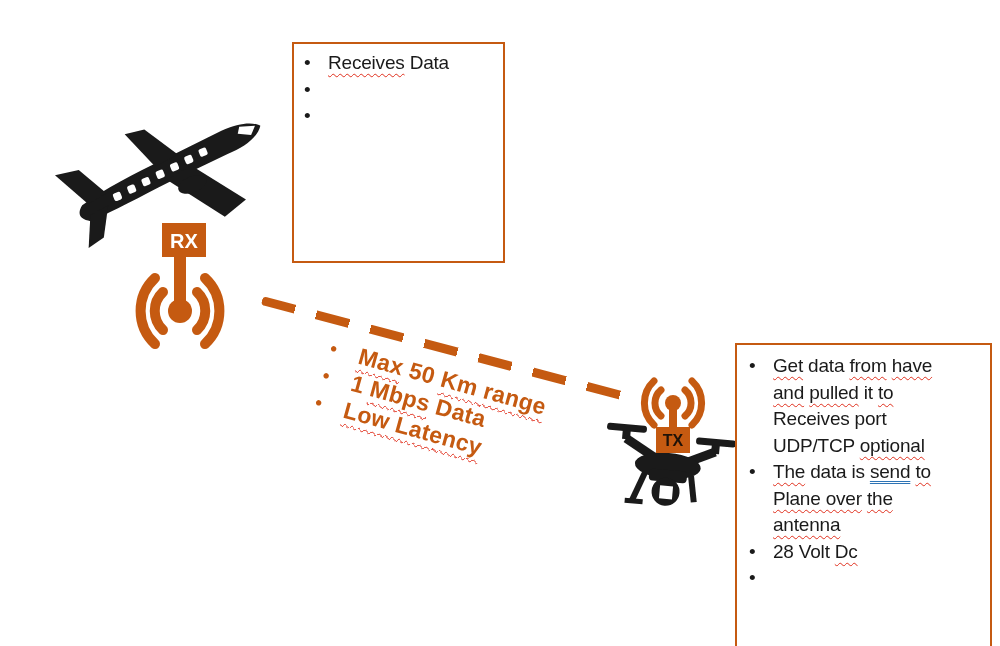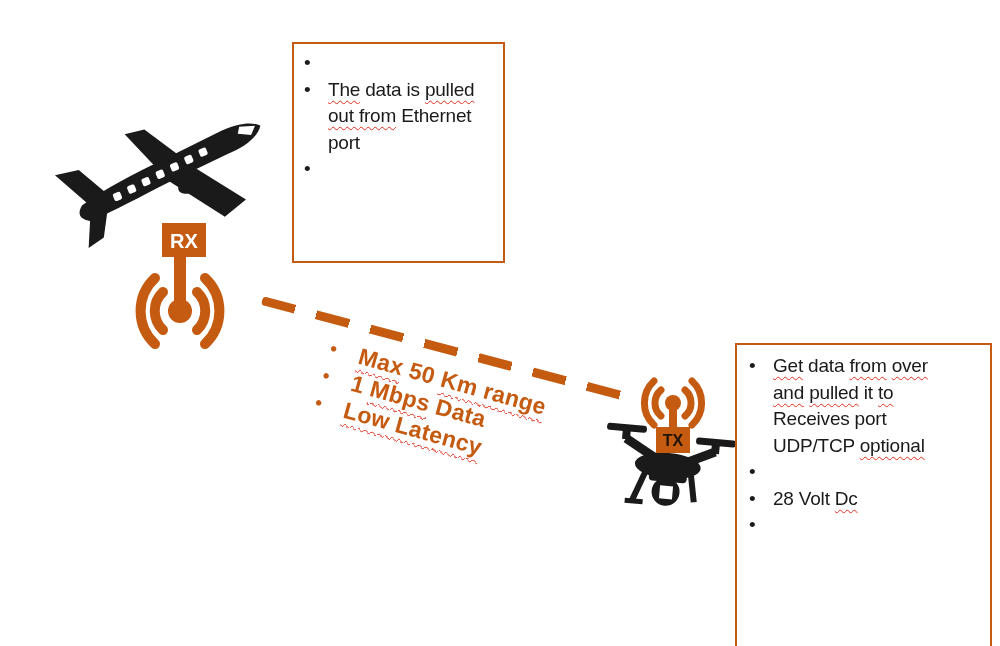--- a/index.html
+++ b/index.html
@@ -120,24 +120,24 @@
   <rect class="orange-fill" x="55" y="36" width="12" height="48"></rect>
   <circle class="orange-fill" cx="61" cy="90" r="12"></circle>
   <rect class="orange-fill" x="43" y="2" width="44" height="34"></rect>
   <text x="65" y="27" text-anchor="middle" font-size="20" font-weight="bold" fill="#FFFFFF">RX</text>
 </svg>
 
 <div id="left-box" class="note-box">
   <div>
       <div class="li">
         <span class="dot">•</span>
-      </div>
-      <div class="li">
-        <span class="dot">•</span>
-        <div class="txt"><span class="sp">The</span><span> data is </span><span class="sp">pulled</span><br><span class="sp">out from</span><span> Ethernet</span><br><span>port</span></div>
+        <div class="txt"><span class="sp">Receives</span><span> Data</span></div>
+      </div>
+      <div class="li">
+        <span class="dot">•</span>
       </div>
       <div class="li">
         <span class="dot">•</span>
       </div>
     </div>
 </div>
 
 <div id="link-line"></div>
 
 <div id="link-specs">
@@ -185,24 +185,25 @@
   <rect class="orange-fill" x="38" y="26" width="8" height="26"></rect>
   <circle class="orange-fill" cx="42" cy="26" r="8"></circle>
   <rect class="orange-fill" x="25" y="50" width="34" height="26"></rect>
   <text x="42" y="69" text-anchor="middle" font-size="16" font-weight="bold" fill="#1F1208">TX</text>
 </svg>
 
 <div id="right-box" class="note-box">
   <div>
       <div class="li">
         <span class="dot">•</span>
-        <div class="txt"><span class="sp">Get</span><span> data </span><span class="sp">from</span><span> </span><span class="sp">over</span><br><span class="sp">and</span><span> </span><span class="sp">pulled</span><span> it </span><span class="sp">to</span><br><span>Receives port</span><br><span>UDP/TCP </span><span class="sp">optional</span></div>
-      </div>
-      <div class="li">
-        <span class="dot">•</span>
+        <div class="txt"><span class="sp">Get</span><span> data </span><span class="sp">from</span><span> </span><span class="sp">have</span><br><span class="sp">and</span><span> </span><span class="sp">pulled</span><span> it </span><span class="sp">to</span><br><span>Receives port</span><br><span>UDP/TCP </span><span class="sp">optional</span></div>
+      </div>
+      <div class="li">
+        <span class="dot">•</span>
+        <div class="txt"><span class="sp">The</span><span> data is </span><span class="gr">send</span><span> </span><span class="sp">to</span><br><span class="sp">Plane over</span><span> </span><span class="sp">the</span><br><span class="sp">antenna</span></div>
       </div>
       <div class="li">
         <span class="dot">•</span>
         <div class="txt"><span>28 Volt </span><span class="sp">Dc</span></div>
       </div>
       <div class="li">
         <span class="dot">•</span>
       </div>
     </div>
 </div>

